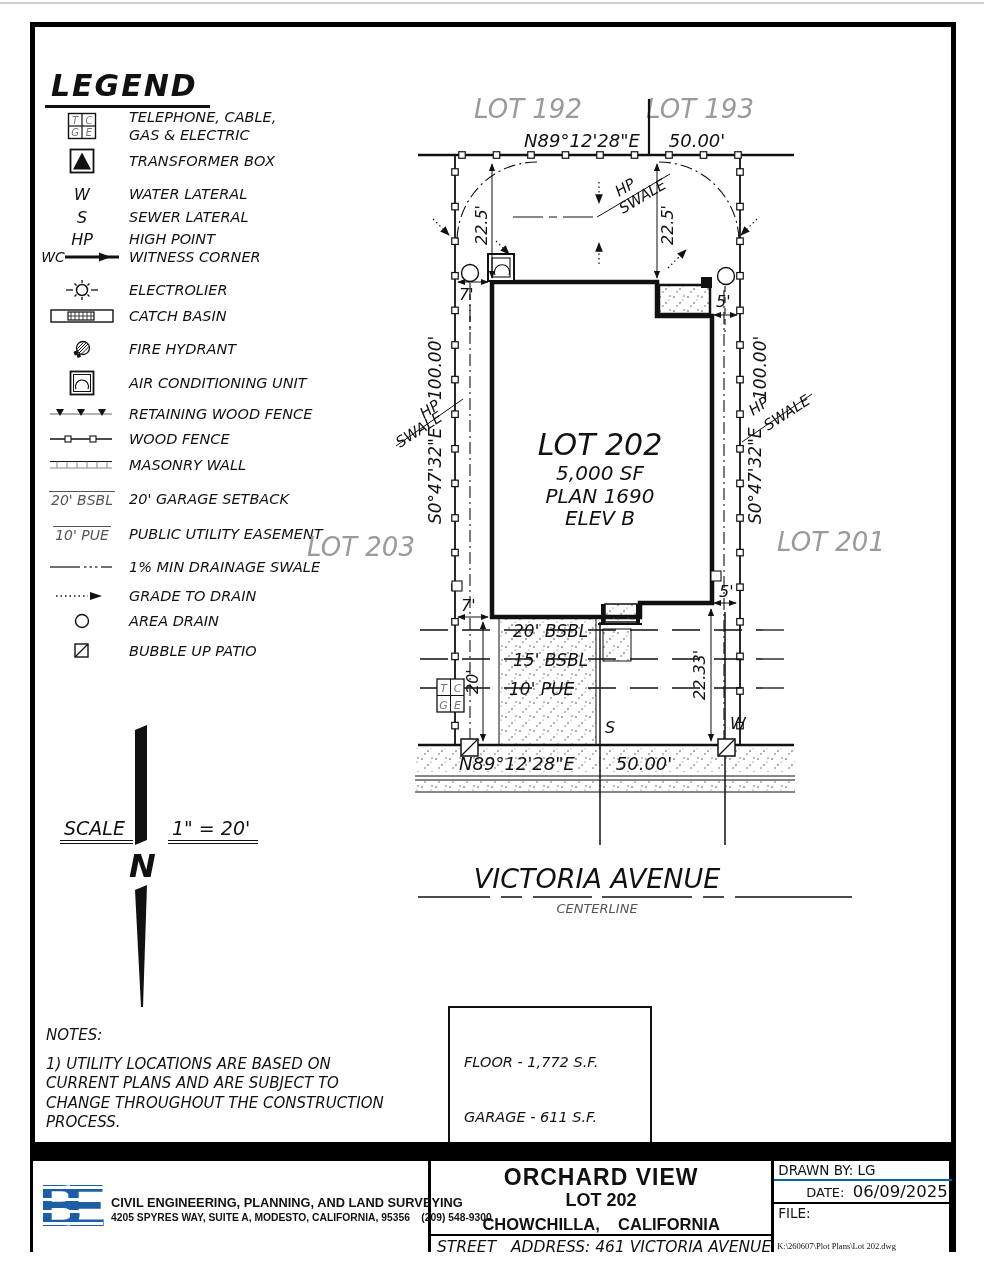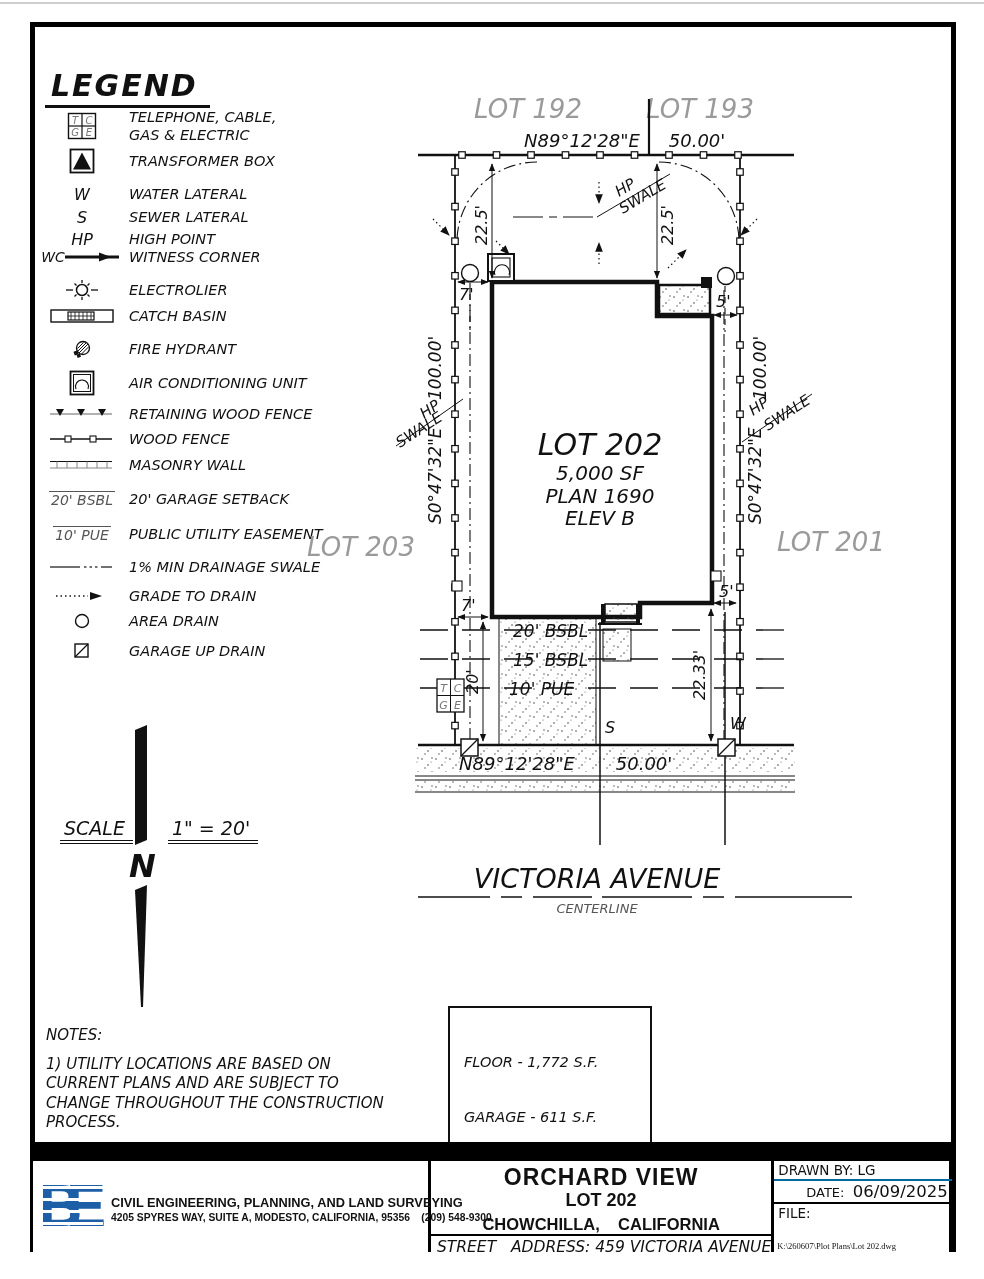--- a/index.html
+++ b/index.html
@@ -281,21 +281,21 @@
       <span class="llab">AREA DRAIN</span>
     </div>
 
     <div class="lrow" style="top:534px">
       <span class="lsym">
         <svg width="18" height="18" viewBox="0 0 18 18">
           <rect x="2" y="2" width="13" height="13" fill="#fff" stroke="#111" stroke-width="1.4"></rect>
           <line x1="2" y1="15" x2="15" y2="2" stroke="#111" stroke-width="1.2"></line>
         </svg>
       </span>
-      <span class="llab">GARAGE UP DRAIN</span>
+      <span class="llab">BUBBLE UP PATIO</span>
     </div>
   </div>
 
   <div class="abs scale-txt" style="left:60px;top:817px;">SCALE</div>
   <div class="abs scale-txt" style="left:168px;top:817px;">1" = 20'</div>
   <svg class="abs" style="left:118px;top:722px;" width="60" height="290" viewBox="0 0 60 290">
     <polygon points="17,8 29,3 29,118 17,123" fill="#111"></polygon>
     <text x="11" y="155" font-size="32" font-style="italic" font-weight="bold" fill="#111">N</text>
     <polygon points="17,168 29,163 25,285 23,285" fill="#111"></polygon>
   </svg>
@@ -568,21 +568,21 @@
       </div>
       <div id="tb-left-text">
         <div id="tb-tagline">CIVIL ENGINEERING, PLANNING, AND LAND SURVEYING</div>
         <div id="tb-address">4205 SPYRES WAY, SUITE A, MODESTO, CALIFORNIA, 95356    (209) 548-9300</div>
       </div>
     </div>
     <div class="tb-cell" id="tb-center">
       <div id="tb-project">ORCHARD VIEW</div>
       <div id="tb-lot">LOT 202</div>
       <div id="tb-city">CHOWCHILLA,    CALIFORNIA</div>
-      <div id="tb-street">STREET   ADDRESS: 459 VICTORIA AVENUE</div>
+      <div id="tb-street">STREET   ADDRESS: 461 VICTORIA AVENUE</div>
     </div>
     <div class="tb-cell" id="tb-right">
       <div class="tbr-row" id="tbr-drawn"><span>DRAWN BY:</span> <span>LG</span></div>
       <div class="tbr-row" id="tbr-date"><span>DATE:</span>  <span class="big">06/09/2025</span></div>
       <div class="tbr-row" id="tbr-file"><span>FILE:</span></div>
       <div id="tbr-path">K:\260607\Plot Plans\Lot 202.dwg</div>
     </div>
   </div>
 </div>
 

